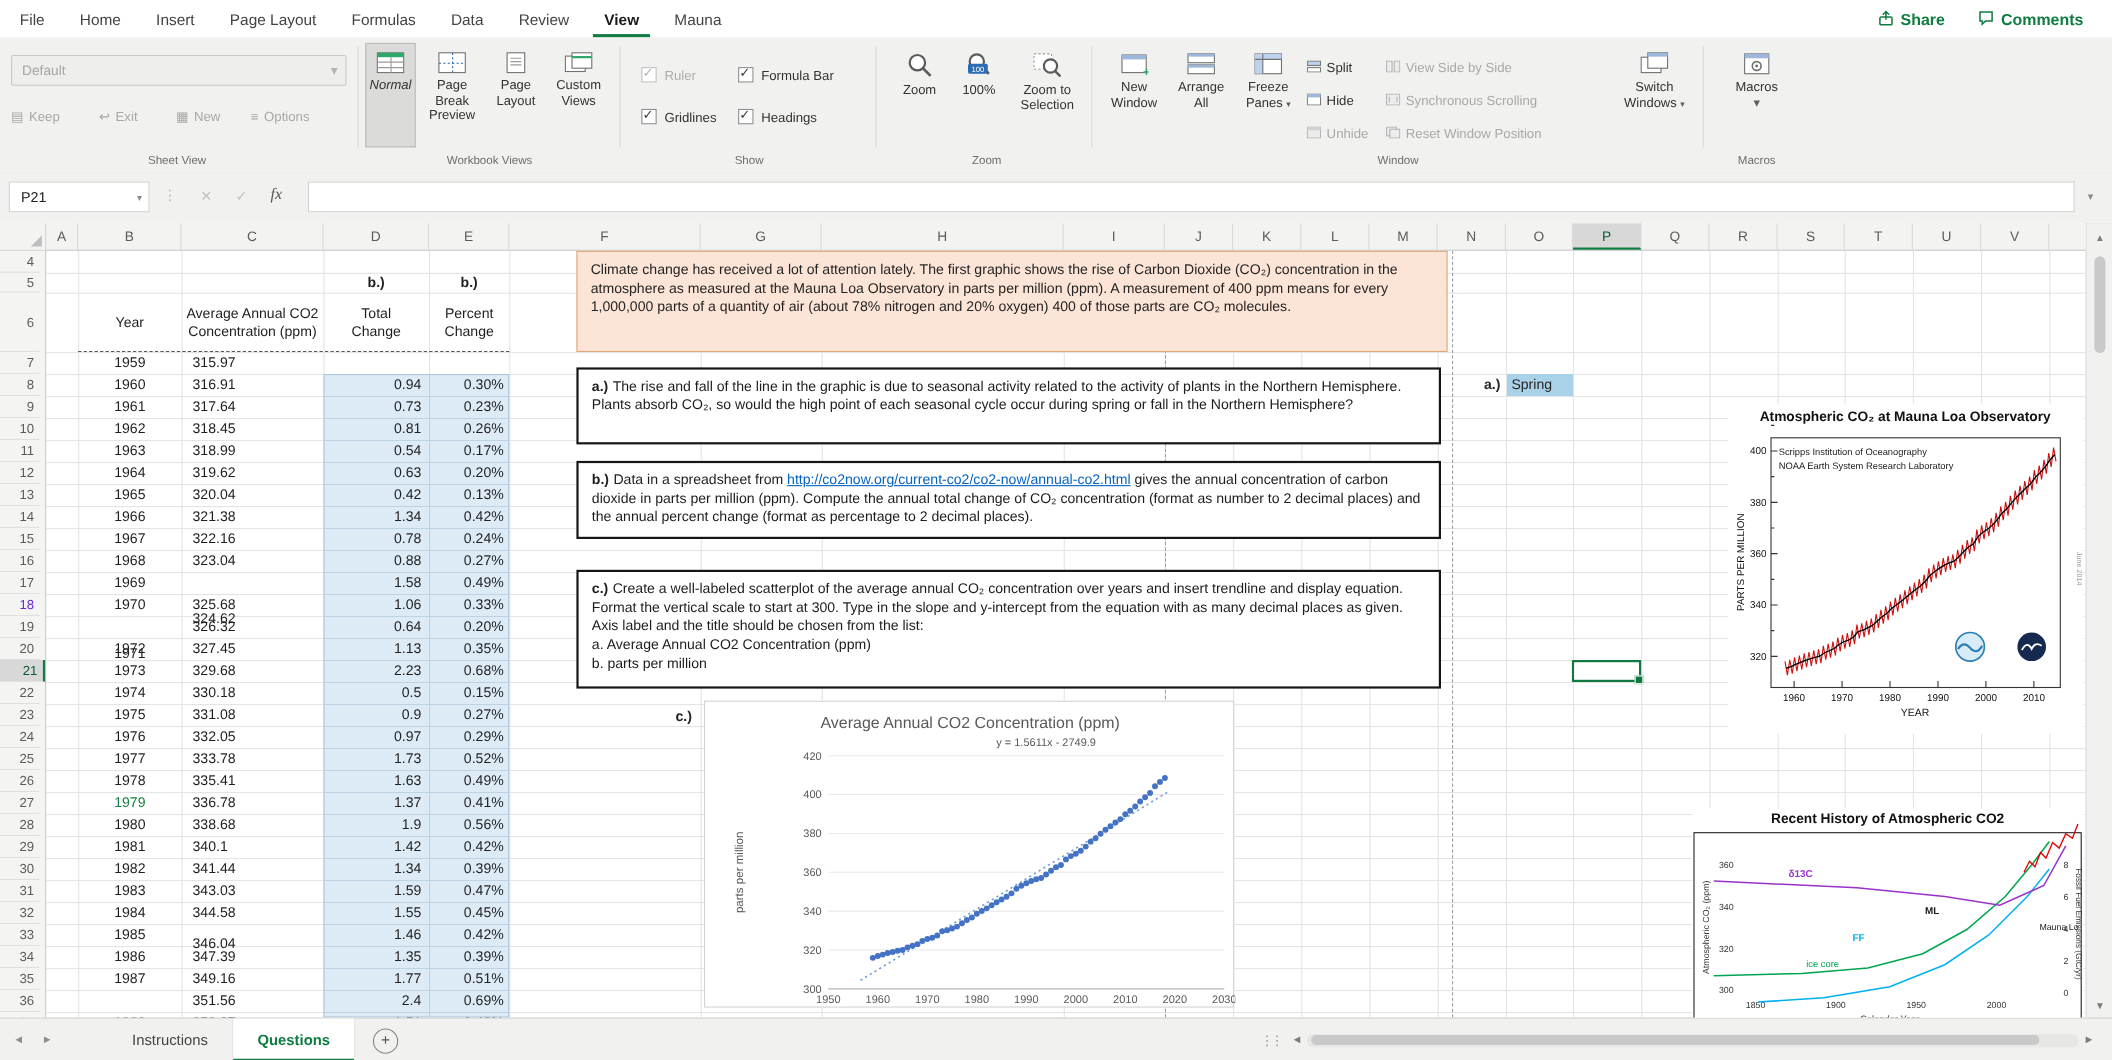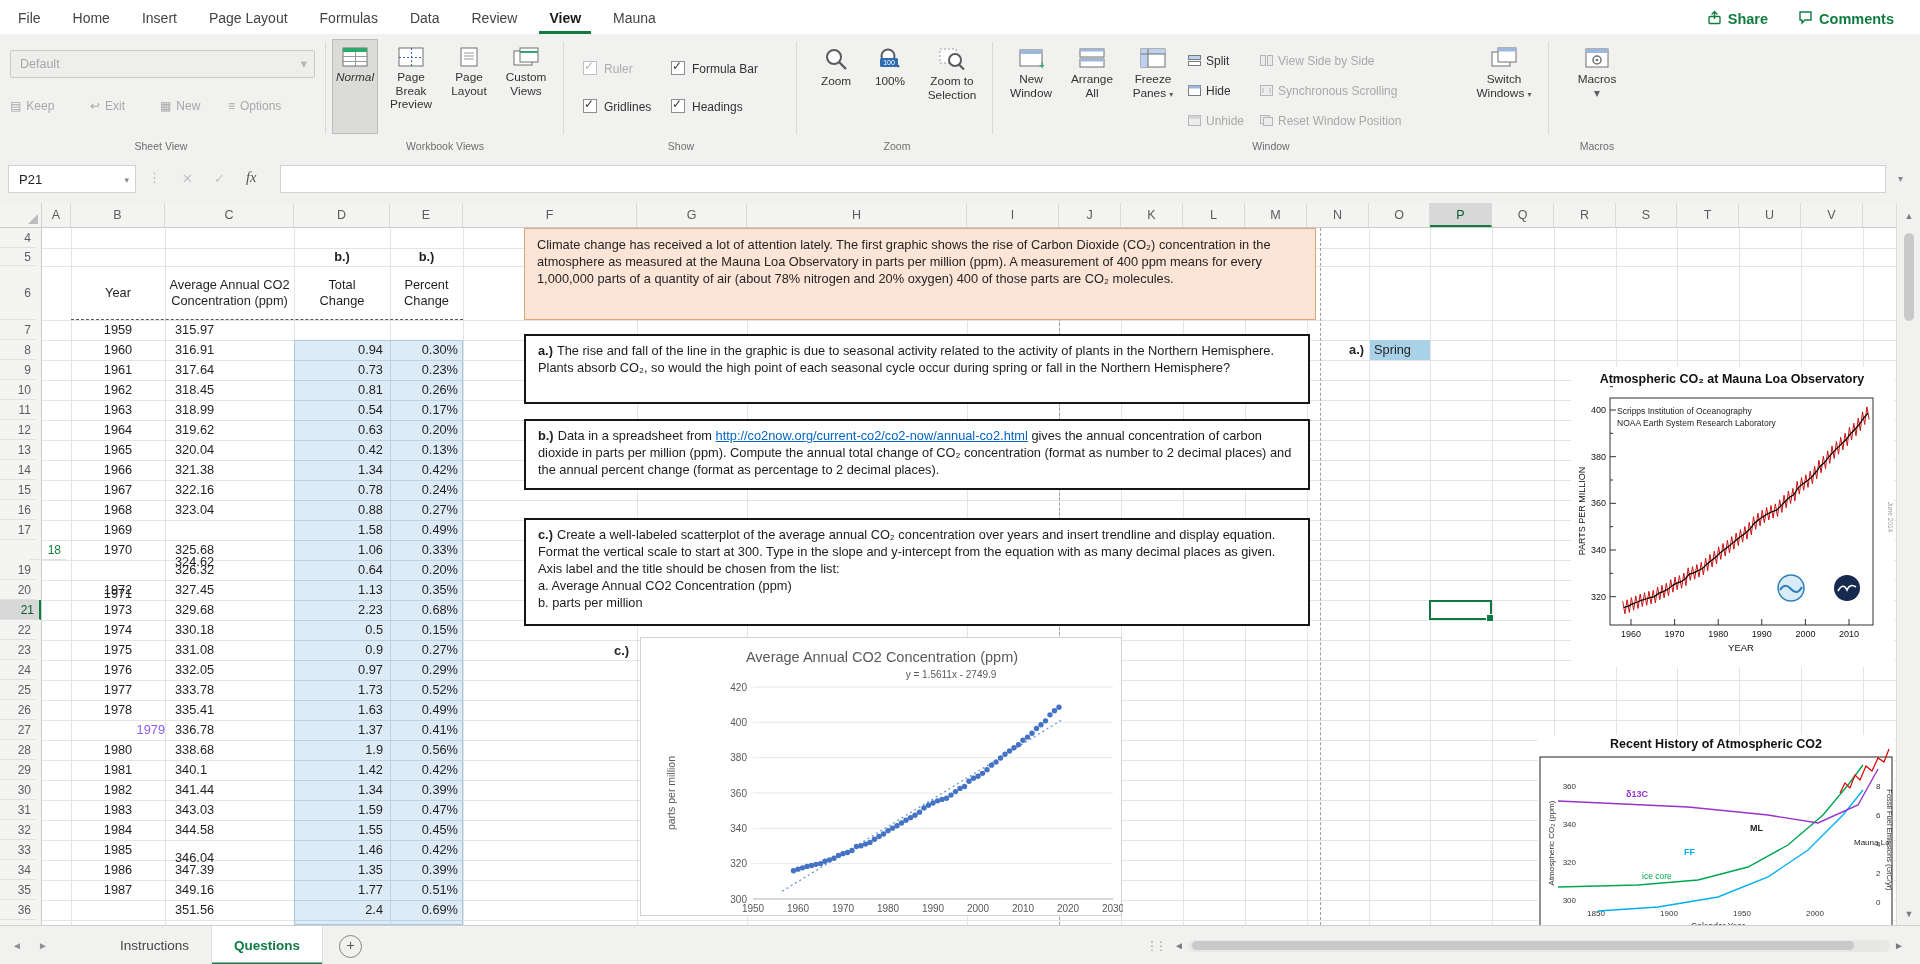--- a/index.html
+++ b/index.html
@@ -641,21 +641,21 @@
         <div style="position: absolute; font-size: 12.8px; color: rgb(31, 31, 31); left: 294px; top: 457px; width: 89px; height: 20px; line-height: 20px; text-align: right; padding-right: 7px;">0.97</div>
         <div style="position: absolute; font-size: 12.8px; color: rgb(31, 31, 31); left: 390px; top: 457px; width: 68px; height: 20px; line-height: 20px; text-align: right; padding-right: 5px;">0.29%</div>
         <div style="position: absolute; font-size: 12.8px; color: rgb(31, 31, 31); left: 71px; top: 477px; width: 94px; height: 20px; line-height: 20px; text-align: center;">1977</div>
         <div style="position: absolute; font-size: 12.8px; color: rgb(31, 31, 31); left: 175px; top: 477px; width: 115px; height: 20px; line-height: 20px;">333.78</div>
         <div style="position: absolute; font-size: 12.8px; color: rgb(31, 31, 31); left: 294px; top: 477px; width: 89px; height: 20px; line-height: 20px; text-align: right; padding-right: 7px;">1.73</div>
         <div style="position: absolute; font-size: 12.8px; color: rgb(31, 31, 31); left: 390px; top: 477px; width: 68px; height: 20px; line-height: 20px; text-align: right; padding-right: 5px;">0.52%</div>
         <div style="position: absolute; font-size: 12.8px; color: rgb(31, 31, 31); left: 71px; top: 497px; width: 94px; height: 20px; line-height: 20px; text-align: center;">1978</div>
         <div style="position: absolute; font-size: 12.8px; color: rgb(31, 31, 31); left: 175px; top: 497px; width: 115px; height: 20px; line-height: 20px;">335.41</div>
         <div style="position: absolute; font-size: 12.8px; color: rgb(31, 31, 31); left: 294px; top: 497px; width: 89px; height: 20px; line-height: 20px; text-align: right; padding-right: 7px;">1.63</div>
         <div style="position: absolute; font-size: 12.8px; color: rgb(31, 31, 31); left: 390px; top: 497px; width: 68px; height: 20px; line-height: 20px; text-align: right; padding-right: 5px;">0.49%</div>
-        <div style="position: absolute; font-size: 12.8px; color: #8b5cf6; left: 71px; top: 517px; width: 94px; height: 20px; line-height: 20px; text-align: right;">1979</div>
+        <div style="position: absolute; font-size: 12.8px; color: #15803d; left: 71px; top: 517px; width: 94px; height: 20px; line-height: 20px; text-align: center;">1979</div>
         <div style="position: absolute; font-size: 12.8px; color: rgb(31, 31, 31); left: 175px; top: 517px; width: 115px; height: 20px; line-height: 20px;">336.78</div>
         <div style="position: absolute; font-size: 12.8px; color: rgb(31, 31, 31); left: 294px; top: 517px; width: 89px; height: 20px; line-height: 20px; text-align: right; padding-right: 7px;">1.37</div>
         <div style="position: absolute; font-size: 12.8px; color: rgb(31, 31, 31); left: 390px; top: 517px; width: 68px; height: 20px; line-height: 20px; text-align: right; padding-right: 5px;">0.41%</div>
         <div style="position: absolute; font-size: 12.8px; color: rgb(31, 31, 31); left: 71px; top: 537px; width: 94px; height: 20px; line-height: 20px; text-align: center;">1980</div>
         <div style="position: absolute; font-size: 12.8px; color: rgb(31, 31, 31); left: 175px; top: 537px; width: 115px; height: 20px; line-height: 20px;">338.68</div>
         <div style="position: absolute; font-size: 12.8px; color: rgb(31, 31, 31); left: 294px; top: 537px; width: 89px; height: 20px; line-height: 20px; text-align: right; padding-right: 7px;">1.9</div>
         <div style="position: absolute; font-size: 12.8px; color: rgb(31, 31, 31); left: 390px; top: 537px; width: 68px; height: 20px; line-height: 20px; text-align: right; padding-right: 5px;">0.56%</div>
         <div style="position: absolute; font-size: 12.8px; color: rgb(31, 31, 31); left: 71px; top: 557px; width: 94px; height: 20px; line-height: 20px; text-align: center;">1981</div>
         <div style="position: absolute; font-size: 12.8px; color: rgb(31, 31, 31); left: 175px; top: 557px; width: 115px; height: 20px; line-height: 20px;">340.1</div>
         <div style="position: absolute; font-size: 12.8px; color: rgb(31, 31, 31); left: 294px; top: 557px; width: 89px; height: 20px; line-height: 20px; text-align: right; padding-right: 7px;">1.42</div>
@@ -729,21 +729,21 @@
         <div style="position: absolute; left: 0px; top: 112px; width: 36px; height: 20px; text-align: right; font-size: 12px; color: rgb(92, 92, 92); border-bottom: 1px solid rgb(224, 224, 224); padding-right: 5px; display: flex; align-items: center; justify-content: flex-end; box-sizing: border-box;">8</div>
         <div style="position: absolute; left: 0px; top: 132px; width: 36px; height: 20px; text-align: right; font-size: 12px; color: rgb(92, 92, 92); border-bottom: 1px solid rgb(224, 224, 224); padding-right: 5px; display: flex; align-items: center; justify-content: flex-end; box-sizing: border-box;">9</div>
         <div style="position: absolute; left: 0px; top: 152px; width: 36px; height: 20px; text-align: right; font-size: 12px; color: rgb(92, 92, 92); border-bottom: 1px solid rgb(224, 224, 224); padding-right: 5px; display: flex; align-items: center; justify-content: flex-end; box-sizing: border-box;">10</div>
         <div style="position: absolute; left: 0px; top: 172px; width: 36px; height: 20px; text-align: right; font-size: 12px; color: rgb(92, 92, 92); border-bottom: 1px solid rgb(224, 224, 224); padding-right: 5px; display: flex; align-items: center; justify-content: flex-end; box-sizing: border-box;">11</div>
         <div style="position: absolute; left: 0px; top: 192px; width: 36px; height: 20px; text-align: right; font-size: 12px; color: rgb(92, 92, 92); border-bottom: 1px solid rgb(224, 224, 224); padding-right: 5px; display: flex; align-items: center; justify-content: flex-end; box-sizing: border-box;">12</div>
         <div style="position: absolute; left: 0px; top: 212px; width: 36px; height: 20px; text-align: right; font-size: 12px; color: rgb(92, 92, 92); border-bottom: 1px solid rgb(224, 224, 224); padding-right: 5px; display: flex; align-items: center; justify-content: flex-end; box-sizing: border-box;">13</div>
         <div style="position: absolute; left: 0px; top: 232px; width: 36px; height: 20px; text-align: right; font-size: 12px; color: rgb(92, 92, 92); border-bottom: 1px solid rgb(224, 224, 224); padding-right: 5px; display: flex; align-items: center; justify-content: flex-end; box-sizing: border-box;">14</div>
         <div style="position: absolute; left: 0px; top: 252px; width: 36px; height: 20px; text-align: right; font-size: 12px; color: rgb(92, 92, 92); border-bottom: 1px solid rgb(224, 224, 224); padding-right: 5px; display: flex; align-items: center; justify-content: flex-end; box-sizing: border-box;">15</div>
         <div style="position: absolute; left: 0px; top: 272px; width: 36px; height: 20px; text-align: right; font-size: 12px; color: rgb(92, 92, 92); border-bottom: 1px solid rgb(224, 224, 224); padding-right: 5px; display: flex; align-items: center; justify-content: flex-end; box-sizing: border-box;">16</div>
         <div style="position: absolute; left: 0px; top: 292px; width: 36px; height: 20px; text-align: right; font-size: 12px; color: rgb(92, 92, 92); border-bottom: 1px solid rgb(224, 224, 224); padding-right: 5px; display: flex; align-items: center; justify-content: flex-end; box-sizing: border-box;">17</div>
-        <div style="position: absolute; left: 0px; top: 312px; width: 36px; height: 20px; text-align: right; font-size: 12px; color: #15803d; border-bottom: 1px solid rgb(224, 224, 224); padding-right: 5px; display: flex; align-items: center; justify-content: flex-end; box-sizing: border-box; margin-left: 30px;">18</div>
+        <div style="position: absolute; left: 0px; top: 312px; width: 36px; height: 20px; text-align: right; font-size: 12px; color: #6d28d9; border-bottom: 1px solid rgb(224, 224, 224); padding-right: 5px; display: flex; align-items: center; justify-content: flex-end; box-sizing: border-box;">18</div>
         <div style="position: absolute; left: 0px; top: 332px; width: 36px; height: 20px; text-align: right; font-size: 12px; color: rgb(92, 92, 92); border-bottom: 1px solid rgb(224, 224, 224); padding-right: 5px; display: flex; align-items: center; justify-content: flex-end; box-sizing: border-box;">19</div>
         <div style="position: absolute; left: 0px; top: 352px; width: 36px; height: 20px; text-align: right; font-size: 12px; color: rgb(92, 92, 92); border-bottom: 1px solid rgb(224, 224, 224); padding-right: 5px; display: flex; align-items: center; justify-content: flex-end; box-sizing: border-box;">20</div>
         <div style="position: absolute; left: 0px; top: 372px; width: 41px; height: 20px; text-align: right; font-size: 12px; color: rgb(11, 92, 51); border-bottom: 1px solid rgb(224, 224, 224); padding-right: 5px; display: flex; align-items: center; justify-content: flex-end; box-sizing: border-box; background: rgb(216, 216, 216); border-right: 2px solid rgb(16, 124, 65);">21</div>
         <div style="position: absolute; left: 0px; top: 392px; width: 36px; height: 20px; text-align: right; font-size: 12px; color: rgb(92, 92, 92); border-bottom: 1px solid rgb(224, 224, 224); padding-right: 5px; display: flex; align-items: center; justify-content: flex-end; box-sizing: border-box;">22</div>
         <div style="position: absolute; left: 0px; top: 412px; width: 36px; height: 20px; text-align: right; font-size: 12px; color: rgb(92, 92, 92); border-bottom: 1px solid rgb(224, 224, 224); padding-right: 5px; display: flex; align-items: center; justify-content: flex-end; box-sizing: border-box;">23</div>
         <div style="position: absolute; left: 0px; top: 432px; width: 36px; height: 20px; text-align: right; font-size: 12px; color: rgb(92, 92, 92); border-bottom: 1px solid rgb(224, 224, 224); padding-right: 5px; display: flex; align-items: center; justify-content: flex-end; box-sizing: border-box;">24</div>
         <div style="position: absolute; left: 0px; top: 452px; width: 36px; height: 20px; text-align: right; font-size: 12px; color: rgb(92, 92, 92); border-bottom: 1px solid rgb(224, 224, 224); padding-right: 5px; display: flex; align-items: center; justify-content: flex-end; box-sizing: border-box;">25</div>
         <div style="position: absolute; left: 0px; top: 472px; width: 36px; height: 20px; text-align: right; font-size: 12px; color: rgb(92, 92, 92); border-bottom: 1px solid rgb(224, 224, 224); padding-right: 5px; display: flex; align-items: center; justify-content: flex-end; box-sizing: border-box;">26</div>
         <div style="position: absolute; left: 0px; top: 492px; width: 36px; height: 20px; text-align: right; font-size: 12px; color: rgb(92, 92, 92); border-bottom: 1px solid rgb(224, 224, 224); padding-right: 5px; display: flex; align-items: center; justify-content: flex-end; box-sizing: border-box;">27</div>
         <div style="position: absolute; left: 0px; top: 512px; width: 36px; height: 20px; text-align: right; font-size: 12px; color: rgb(92, 92, 92); border-bottom: 1px solid rgb(224, 224, 224); padding-right: 5px; display: flex; align-items: center; justify-content: flex-end; box-sizing: border-box;">28</div>

